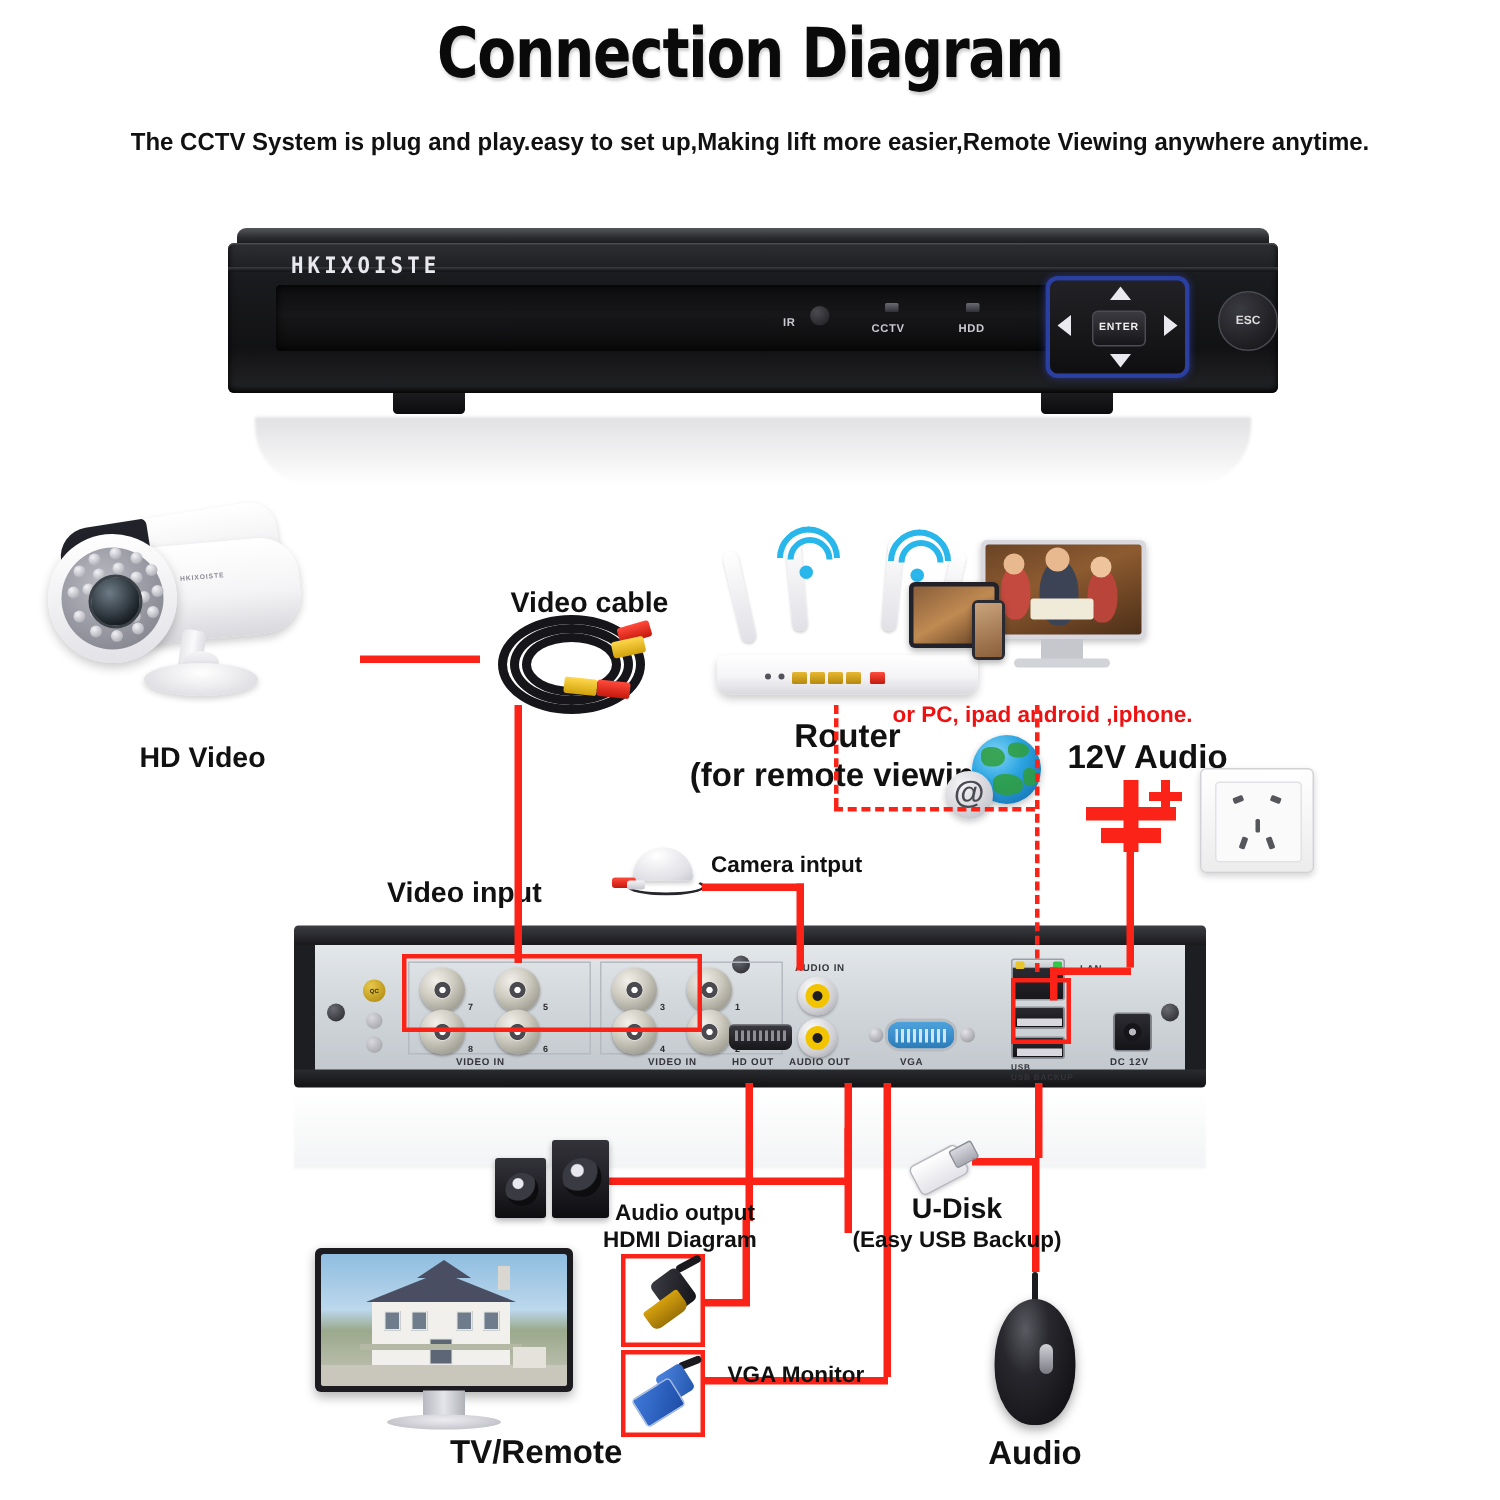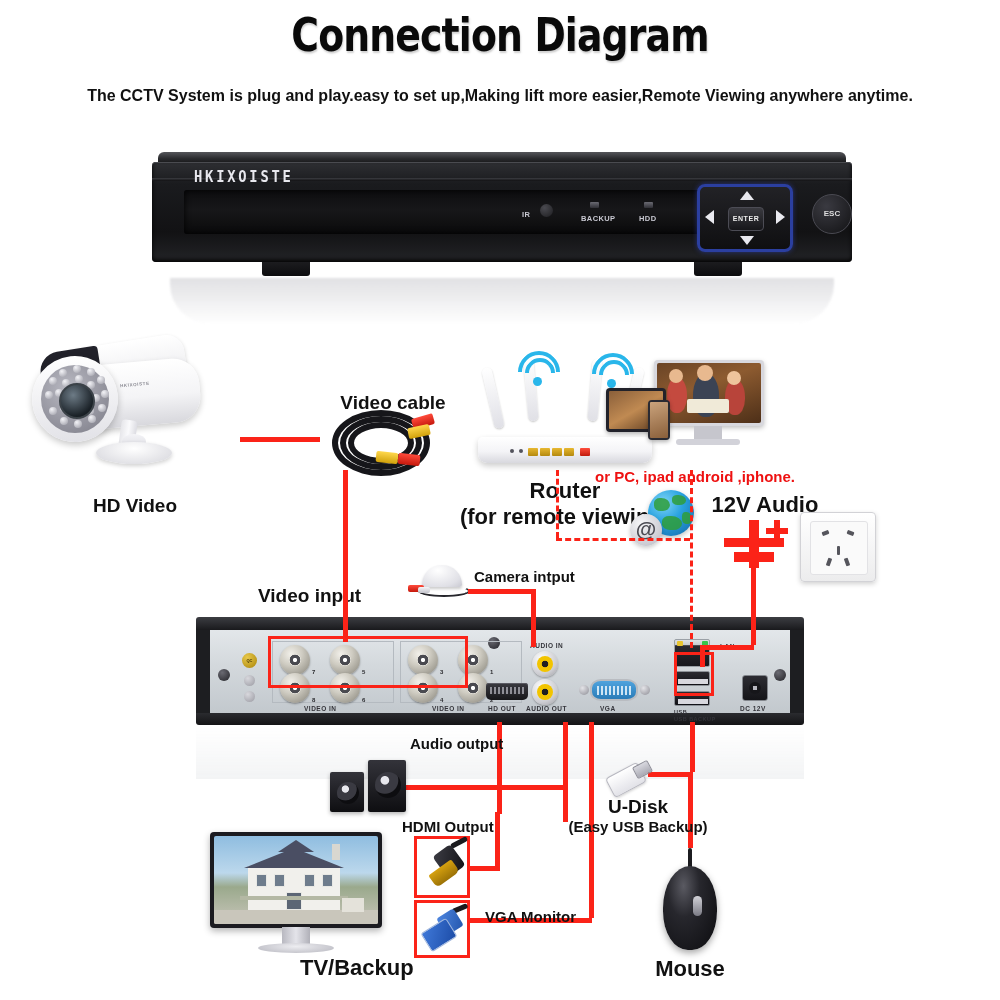--- a/index.html
+++ b/index.html
@@ -340,21 +340,21 @@
   <div class="dvr-top"></div>
   <div class="dvr-body"></div>
   <div class="dvr-bevel"></div>
   <div class="dvr-panel"></div>
   <div id="brand">HKIXOISTE</div>
 
   <div class="ir-dot"></div>
   <div class="fp-txt" style="left:370px;top:58px;">IR</div>
 
   <div class="fp-led" style="left:438px;top:50px;"></div>
-  <div class="fp-txt" style="left:429px;top:62px;">BACKUP</div>
+  <div class="fp-txt" style="left:429px;top:62px;">CCTV</div>
 
   <div class="fp-led" style="left:492px;top:50px;"></div>
   <div class="fp-txt" style="left:487px;top:62px;">HDD</div>
 
   <div id="dpad">
     <div class="arrow ar-up"></div>
     <div class="arrow ar-dn"></div>
     <div class="arrow ar-lf"></div>
     <div class="arrow ar-rt"></div>
     <div id="enterBtn">ENTER</div>
@@ -610,32 +610,32 @@
 <div class="redbox" style="left:414px;top:900px;width:56px;height:58px;"></div>
 
 <div class="abs" id="spkWrap">
   <div class="spk" style="left:0;top:12px;width:34px;height:40px;">
     <div class="spkcone" style="left:7px;top:10px;width:22px;height:22px;"></div>
   </div>
   <div class="spk" style="left:38px;top:0;width:38px;height:52px;">
     <div class="spkcone" style="left:7px;top:12px;width:26px;height:26px;"></div>
   </div>
 </div>
-<div class="abs lbl md" style="left:410px;top:735px;">Audio output</div>
+<div class="abs lbl md" style="left:410px;top:800px;">Audio output</div>
 
 <div class="abs" id="udiskWrap">
   <div class="ud-body"></div>
   <div class="ud-tip"></div>
 </div>
 <div class="abs ctr" style="left:548px;top:796px;width:180px;">
   <div class="lbl lg">U-Disk</div>
   <div class="lbl md">(Easy USB Backup)</div>
 </div>
 
-<div class="abs lbl md" style="left:402px;top:818px;">HDMI Output</div>
+<div class="abs lbl md" style="left:402px;top:818px;">HDMI Diagram</div>
 <div class="abs" id="hdmiPlug">
   <div class="hp-cord"></div>
   <div class="hp-body"></div>
   <div class="hp-head"></div>
 </div>
 <div class="abs lbl md" style="left:485px;top:908px;">VGA Monitor</div>
 <div class="abs" id="vgaPlug">
   <div class="vp-cord"></div>
   <div class="vp-body"></div>
   <div class="vp-head"></div>
@@ -654,21 +654,21 @@
       <div class="win" style="left:108px;top:38px;width:11px;height:13px;"></div>
       <div class="win" style="left:72px;top:56px;width:16px;height:18px;background:#5c6675;"></div>
       <div class="house" style="left:26px;top:60px;width:108px;height:4px;background:#b4b8a4;"></div>
       <div class="house" style="left:0;top:74px;width:164px;height:14px;background:#c9c6bb;"></div>
       <div class="house" style="left:128px;top:62px;width:22px;height:14px;background:#e4e2da;"></div>
     </div>
   </div>
   <div class="mon-neck"></div>
   <div class="mon-foot"></div>
 </div>
-<div class="abs lbl xl" id="monLabel">TV/Backup</div>
+<div class="abs lbl xl" id="monLabel">TV/Remote</div>
 
 <div class="abs" id="mouseWrap">
   <div class="ms-cord"></div>
   <div class="ms-body">
     <div class="ms-wheel"></div>
   </div>
 </div>
-<div class="abs lbl xl ctr" id="mouseLabel">Mouse</div>
+<div class="abs lbl xl ctr" id="mouseLabel">Audio</div>
 
 </body></html>

